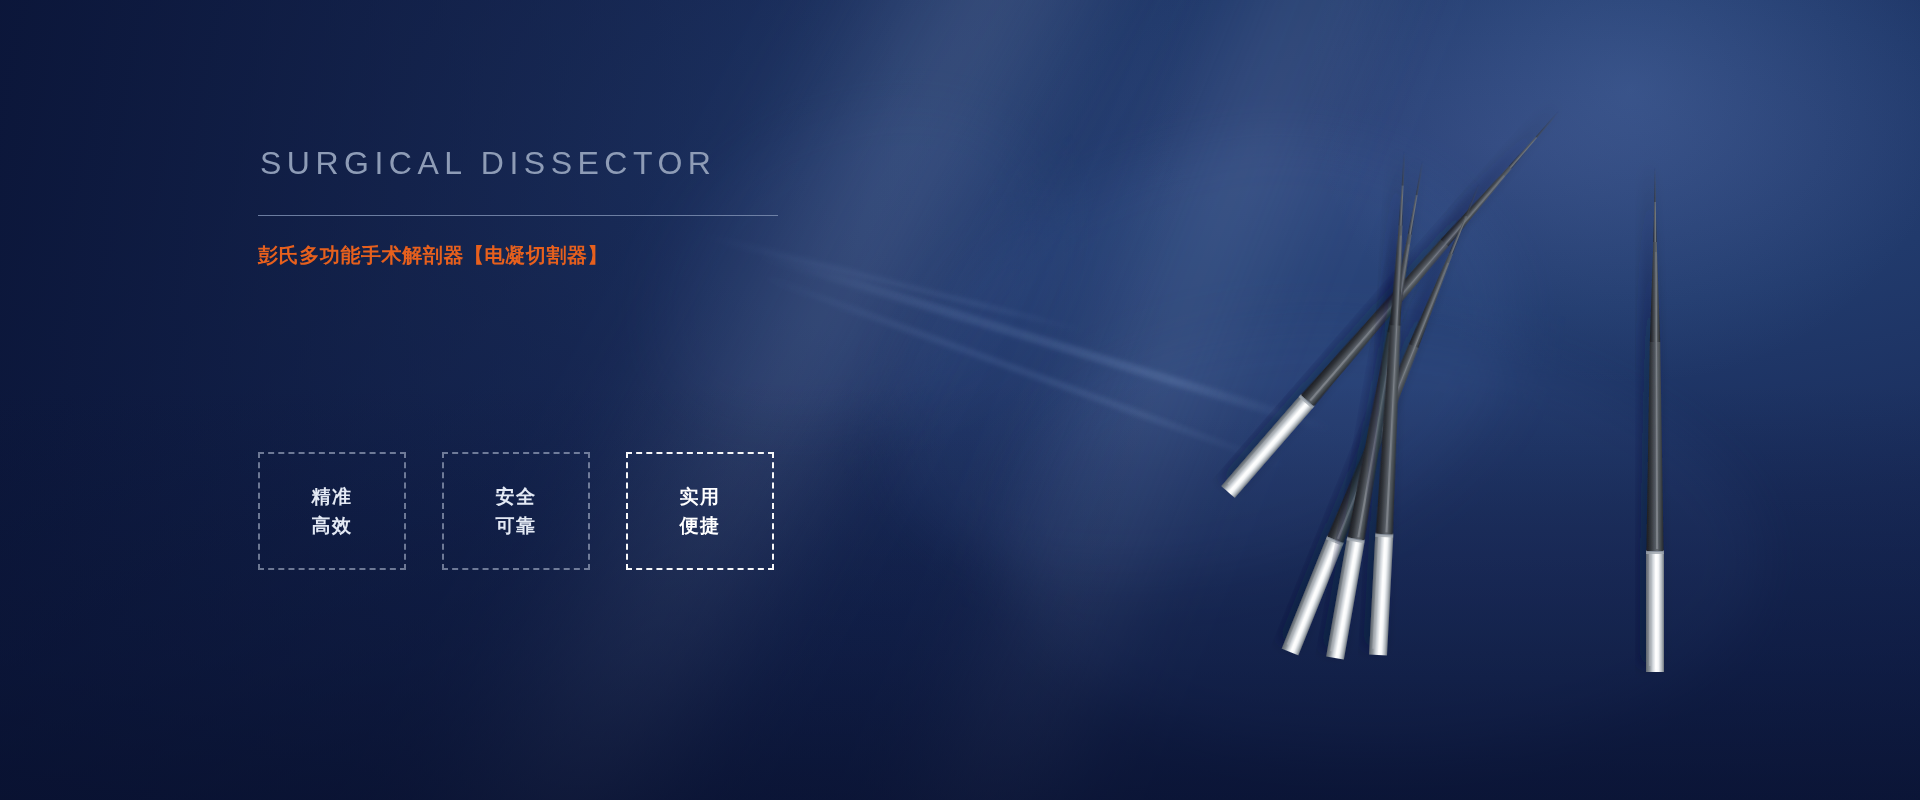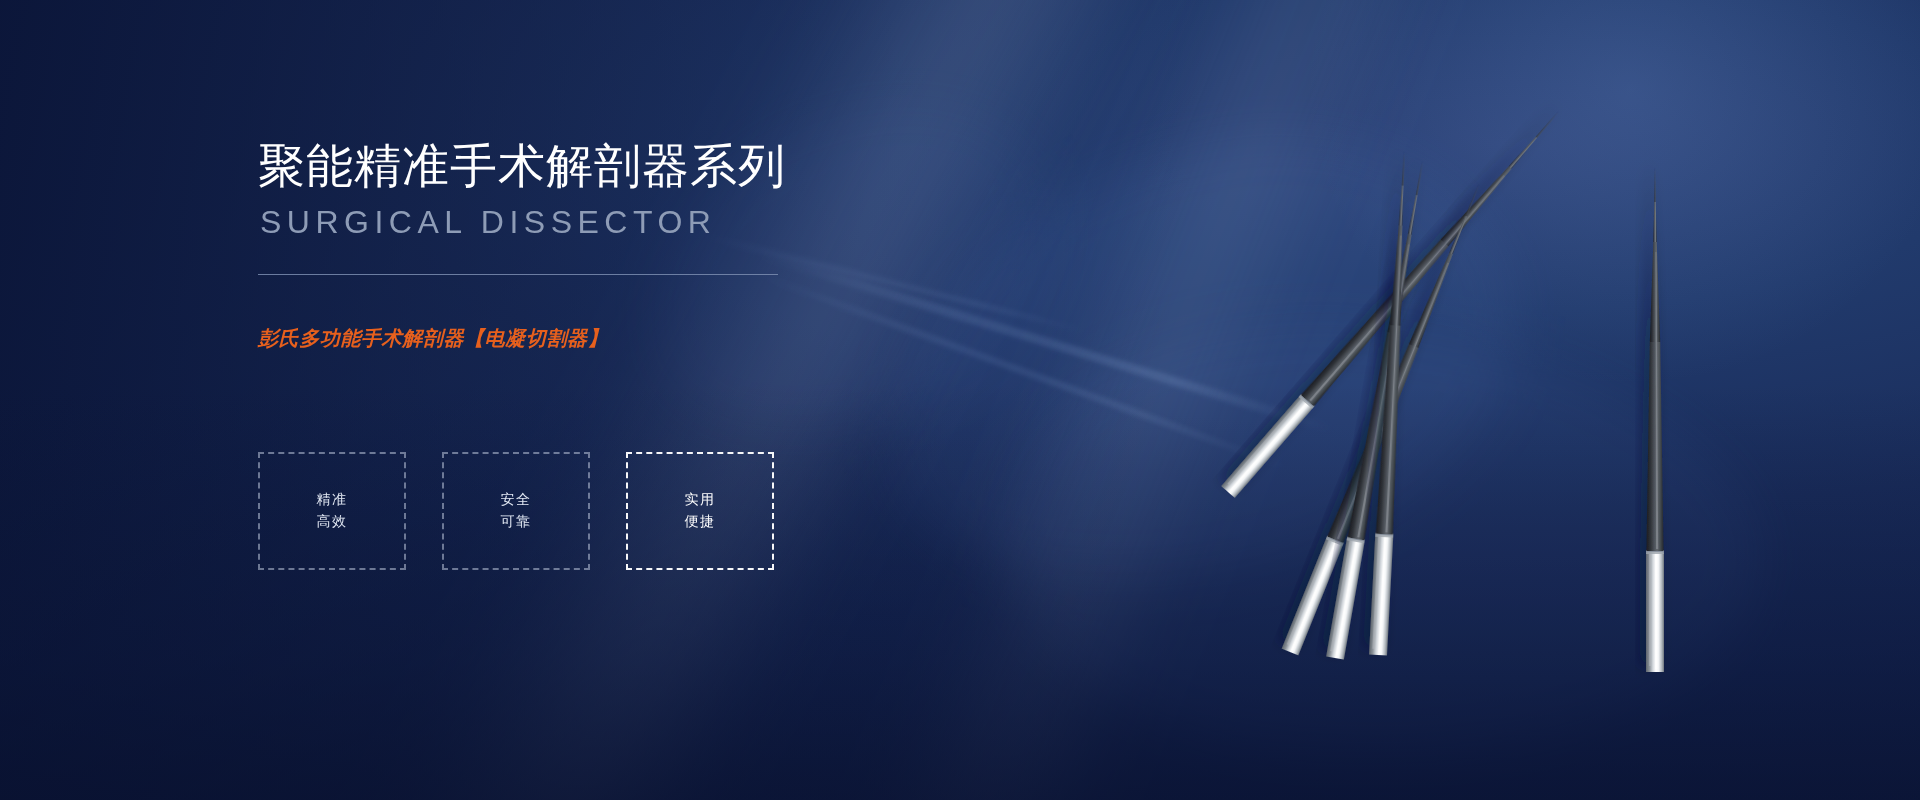--- a/index.html
+++ b/index.html
@@ -121,27 +121,26 @@
     white-space: nowrap;
   }
   .divider {
     margin-top: 32px;
     width: 520px;
     height: 1px;
     background: #7b8db0;
     opacity: 0.85;
   }
   .subline {
-    margin-top: 50px;
+    margin-top: 26px;
     font-size: 20px;
     letter-spacing: 0.6px;
     color: #e7601d;
     font-weight: 700;
     white-space: nowrap;
-    font-style: italic;
   }
 
   
   .features {
     position: absolute;
     left: 258px;
     top: 452px;
     display: flex;
     gap: 36px;
     z-index: 6;
@@ -154,23 +153,24 @@
     align-items: center;
     justify-content: center;
     border: 2px dashed rgba(196,206,226,0.52);
     color: #e3e9f4;
   }
   .feature-box.bright {
     border-color: rgba(255,255,255,0.96);
     color: #ffffff;
   }
   .feature-line {
-    font-size: 14px;
+    font-size: 19px;
     line-height: 1.55;
     letter-spacing: 1.5px;
+    font-weight: bold;
   }
 
   
   .instruments {
     position: absolute;
     inset: 0;
     z-index: 5;
     pointer-events: none;
   }
   .instruments svg { display: block; }
@@ -263,21 +263,20 @@
         <use href="#tool"></use>
       </g>
 
       <g transform="translate(1655,672) rotate(180)" filter="url(#softshadow)">
         <use href="#tool"></use>
       </g>
     </svg>
   </div>
 
   <div class="copy">
-    <h1 class="headline-cn">聚能精准手术解剖器系列</h1>
     <div class="headline-en">SURGICAL DISSECTOR</div>
     <div class="divider"></div>
     <div class="subline">彭氏多功能手术解剖器【电凝切割器】</div>
   </div>
 
   <div class="features">
     <div class="feature-box">
       <span class="feature-line">精准</span>
       <span class="feature-line">高效</span>
     </div>

